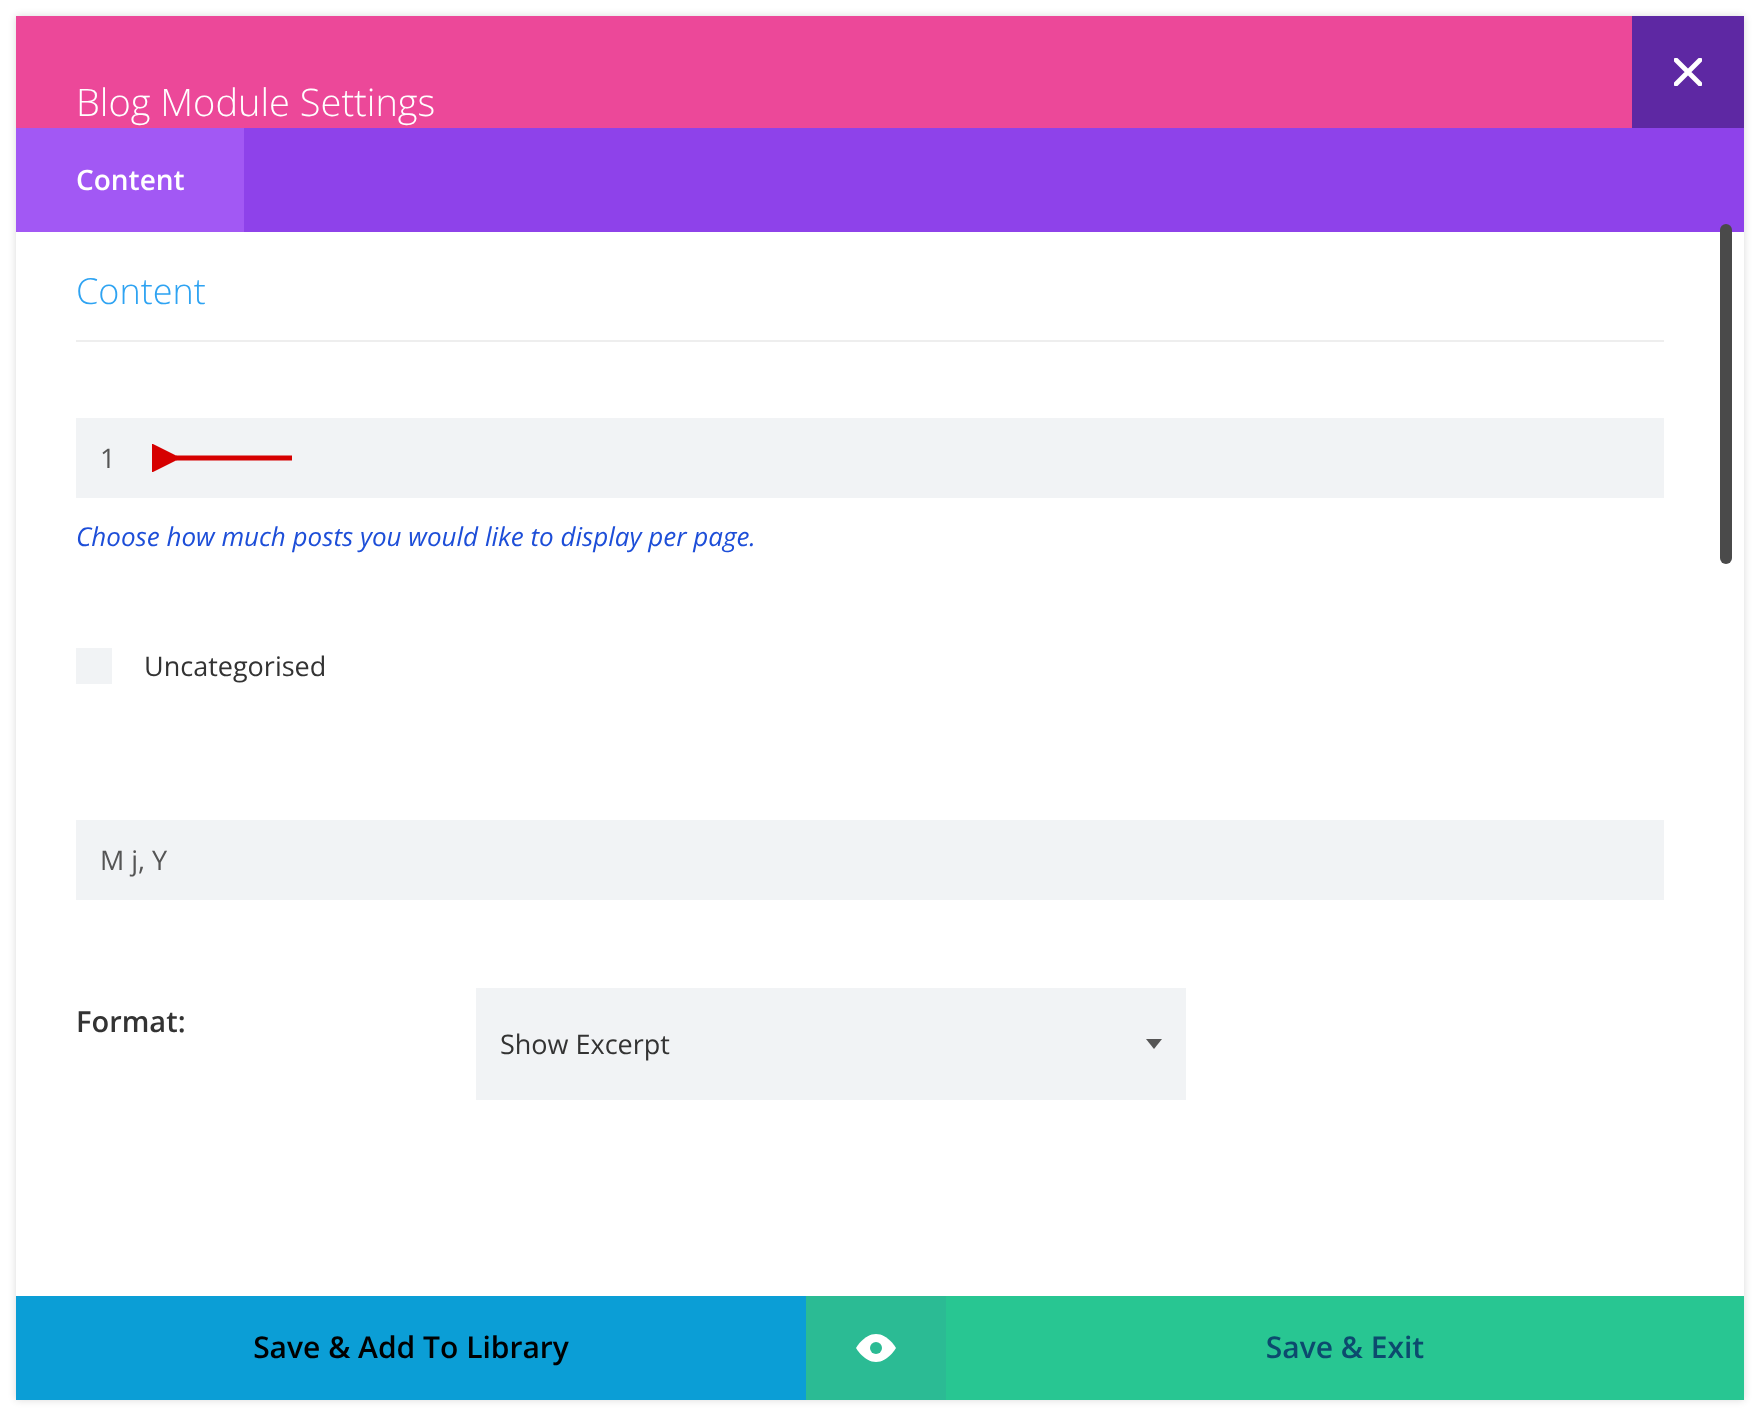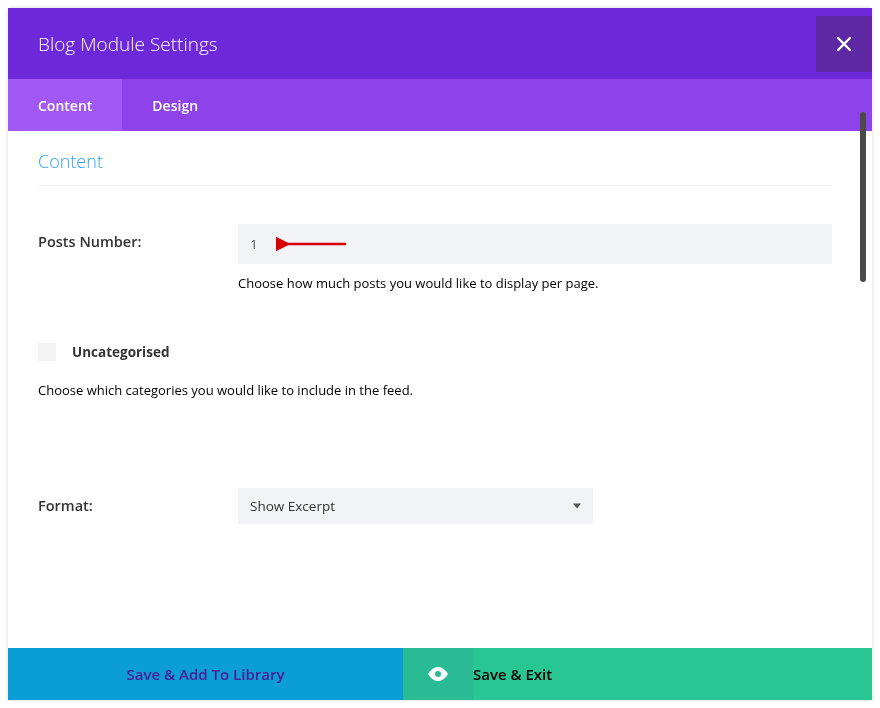--- a/index.html
+++ b/index.html
@@ -1,74 +1,70 @@
 <!DOCTYPE html>
 <html><head>
   <meta charset="utf-8">
   <style>
     * { margin:0; padding:0; box-sizing:border-box; font-family:"Open Sans","Helvetica Neue",Arial,sans-serif; }
     body { width:880px; height:708px; background:#fff; position:relative; padding:8px; }
     .modal { width:864px; height:692px; background:#fff; box-shadow:0 0 4px rgba(0,0,0,0.15); position:relative; display:flex; flex-direction:column; }
-    .titlebar { height:71px; background:#6d28d9; display:flex; align-items:center; justify-content:space-between; padding:0 0 0 30px; }
+    .titlebar { height:56px; background:#ec4899; display:flex; align-items:flex-end; justify-content:space-between; padding:0 0 0 30px; }
     .titlebar h1 { color:#fff; font-size:19px; font-weight:300; }
     .close-btn { width:56px; height:56px; background:#5e28a3; display:flex; align-items:center; justify-content:center; cursor:pointer; }
     .close-btn svg { width:14px; height:14px; }
     .tabs { height:52px; background:#8e42ea; display:flex; }
     .tab { color:#fff; font-size:14px; font-weight:600; display:flex; align-items:center; padding:0 30px; cursor:pointer; }
     .tab.active { background:#a258f4; }
     .content { flex:1; overflow-y:auto; padding:18px 40px 0 30px; position:relative; }
     .section-title { color:#2ea3f2; font-size:18px; font-weight:300; border-bottom:1px solid #eee; padding-bottom:12px; margin-bottom:38px; }
     .field { display:flex; margin-bottom:44px; align-items:flex-start; }
     .field-label { width:200px; color:#333; font-size:14.5px; font-weight:600; padding-top:8px; flex-shrink:0; }
     .field-body { flex:1; position:relative; }
     .text-input { width:100%; height:40px; background:#f1f3f5; border:none; padding:0 12px; font-size:13.5px; color:#555; }
-    .help { color:#000000; font-size:13px; margin-top:10px; line-height:1.45; }
-    .cat-row { display:flex; align-items:flex-end; height:22px; margin-top:2px; margin-bottom:20px;font-weight:bold; }
+    .help { color:#1d4ed8; font-style:italic; font-size:13px; margin-top:10px; line-height:1.45; }
+    .cat-row { display:flex; align-items:flex-start; height:22px; margin-top:2px; margin-bottom:20px; }
     .chk { width:18px; height:18px; background:#f1f3f5; margin-right:16px; cursor:pointer; }
     .cat-label { font-size:13.5px; color:#333; }
     .select-wrap { position:relative; width:355px; }
-    .select { width:100%; height:36px; background:#f1f3f5; border:none; padding:0 12px; font-size:13.5px; color:#333; appearance:none; -webkit-appearance:none; cursor:pointer; }
+    .select { width:100%; height:56px; background:#f1f3f5; border:none; padding:0 12px; font-size:13.5px; color:#333; appearance:none; -webkit-appearance:none; cursor:pointer; }
     .caret { position:absolute; right:12px; top:50%; transform:translateY(-50%); width:0; height:0; border-left:4px solid transparent; border-right:4px solid transparent; border-top:5px solid #555; pointer-events:none; }
     .arrow { position:absolute; top:13px; left:38px; pointer-events:none; }
     .arrow svg { display:block; }
     .footer { height:52px; display:flex; }
-    .btn-save-lib { flex:0 0 395px; background:#0b9ed6; color:#4c1d95; display:flex; align-items:center; justify-content:center; font-size:15px; font-weight:600; cursor:pointer; }
+    .btn-save-lib { flex:0 0 395px; background:#0b9ed6; color:#000000; display:flex; align-items:center; justify-content:center; font-size:15px; font-weight:600; cursor:pointer; }
     .btn-preview { flex:0 0 70px; background:#2bbb94; display:flex; align-items:center; justify-content:center; cursor:pointer; }
     .btn-preview svg { width:22px; height:14px; fill:#fff; }
-    .btn-save-exit { flex:1; background:#28c692; color:#000000; display:flex; align-items:center; justify-content:flex-start; font-size:15px; font-weight:600; cursor:pointer; }
+    .btn-save-exit { flex:1; background:#28c692; color:#0c4a6e; display:flex; align-items:center; justify-content:center; font-size:15px; font-weight:600; cursor:pointer; }
     .scroll-track { position:absolute; right:6px; top:104px; width:6px; height:170px; background:#4a4a4a; border-radius:3px; }
   </style>
 </head>
 <body>
 
 <div class="modal">
 
   <div class="titlebar">
     <h1>Blog Module Settings</h1>
     <div class="close-btn">
       <svg viewBox="0 0 14 14">
           <path d="M1 1 L13 13 M13 1 L1 13" stroke="#fff" stroke-width="2.4" stroke-linecap="round"></path>
         </svg>
     </div>
   </div>
 
   <div class="tabs">
     <div class="tab active">
         <span>Content</span>
       </div>
-    <div class="tab">
-        <span>Design</span>
-      </div>
   </div>
 
   <div class="content">
     <div class="section-title">Content</div>
 
     <div class="field">
-      <div class="field-label">Posts Number:</div>
       <div class="field-body">
         <input class="text-input" type="text" value="1" style="">
         <div class="arrow">
           <svg width="72" height="14">
               <defs>
                 <marker id="ah1" markerWidth="8" markerHeight="8" refX="1" refY="4" orient="auto">
                   <polygon points="8,0 0,4 8,8" fill="#d60000"></polygon>
                 </marker>
               </defs>
               <line x1="70" y1="7" x2="12" y2="7" stroke="#d60000" stroke-width="2.5" marker-end="url(#ah1)"></line>
@@ -77,26 +73,26 @@
         <div class="help">Choose how much posts you would like to display per page.</div>
       </div>
     </div>
 
     <div class="field">
       <div class="field-body">
         <div class="cat-row">
           <div class="chk"></div>
           <div class="cat-label">Uncategorised</div>
         </div>
-        <div class="help">Choose which categories you would like to include in the feed.</div>
       </div>
     </div>
 
     <div class="field">
       <div class="field-body">
+        <input class="text-input" type="text" value="M j, Y" style="">
       </div>
     </div>
 
     <div class="field">
       <div class="field-label">Format:</div>
       <div class="field-body">
         <div class="select-wrap">
           <select class="select">
             <option>Show Excerpt</option>
           </select>

